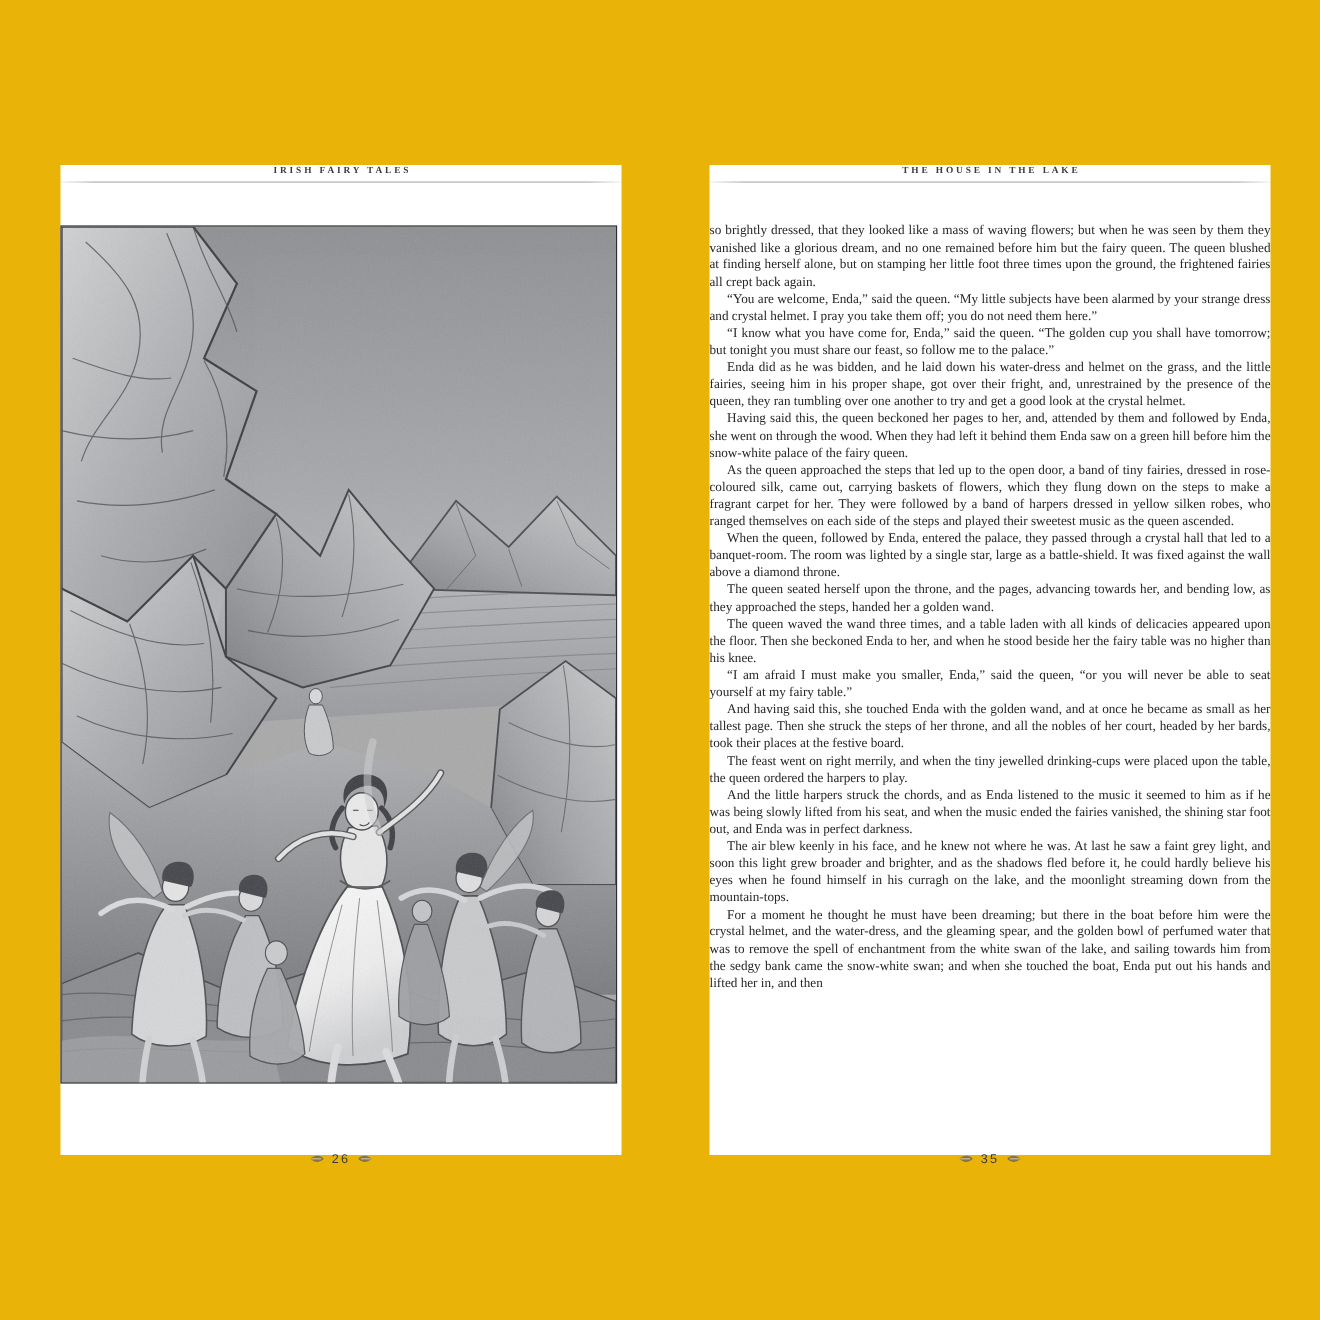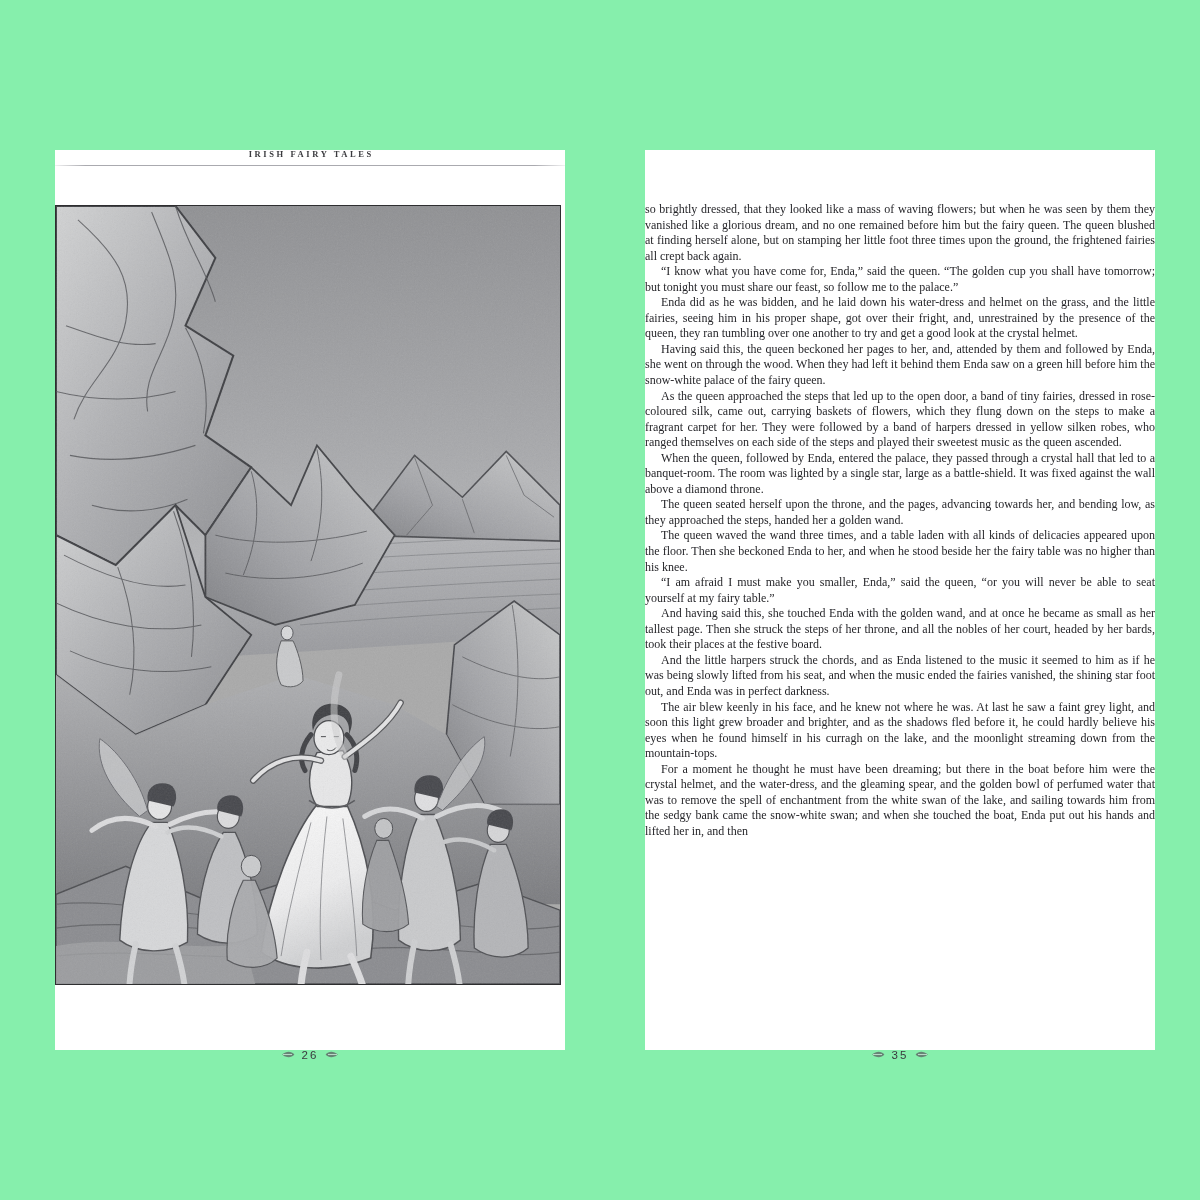--- a/index.html
+++ b/index.html
@@ -12,21 +12,21 @@
     height: 1200px;
     overflow: hidden;
     font-family: "Liberation Serif", serif;
   }
 
   #spread {
     position: absolute;
     left: 0; top: 0;
     width: 1200px;
     height: 1200px;
-    background: #86efac;
+    background: #eab308;
   }
 
   
   .page {
     position: absolute;
     top: 150px;
     height: 900px;
     background: #ffffff;
   }
   #page-left  { left: 55px;  width: 510px; }
@@ -357,32 +357,38 @@
         <svg class="orn" viewBox="0 0 13 7">
           <path d="M0.6 3.5C3 0.6 6.4 0.1 9.6 1.4c1.5 0.6 2.6 1.3 3.1 2.1-0.5 0.8-1.6 1.5-3.1 2.1C6.4 6.9 3 6.4 0.6 3.5Z" fill="#5b5c60"></path>
           <path d="M3 3.5h9" stroke="#ffffff" stroke-width="0.7"></path>
         </svg>
       </span>
     </div>
   </div>
 
   <div class="page" id="page-right">
 
+    <div class="runhead">
+      <span class="runhead-text">THE HOUSE IN THE LAKE</span>
+      <span class="runhead-rule"></span>
+    </div>
 
     <div id="bodycopy">
         <p class="noindent">so brightly dressed, that they looked like a mass of waving flowers; but when he was seen by them they vanished like a glorious dream, and no one remained before him but the fairy queen. The queen blushed at finding herself alone, but on stamping her little foot three times upon the ground, the frightened fairies all crept back again.</p>
+        <p>“You are welcome, Enda,” said the queen. “My little subjects have been alarmed by your strange dress and crystal helmet. I pray you take them off; you do not need them here.”</p>
         <p>“I know what you have come for, Enda,” said the queen. “The golden cup you shall have tomorrow; but tonight you must share our feast, so follow me to the palace.”</p>
         <p>Enda did as he was bidden, and he laid down his water-dress and helmet on the grass, and the little fairies, seeing him in his proper shape, got over their fright, and, unrestrained by the presence of the queen, they ran tumbling over one another to try and get a good look at the crystal helmet.</p>
         <p>Having said this, the queen beckoned her pages to her, and, attended by them and followed by Enda, she went on through the wood. When they had left it behind them Enda saw on a green hill before him the snow-white palace of the fairy queen.</p>
         <p>As the queen approached the steps that led up to the open door, a band of tiny fairies, dressed in rose-coloured silk, came out, carrying baskets of flowers, which they flung down on the steps to make a fragrant carpet for her. They were followed by a band of harpers dressed in yellow silken robes, who ranged themselves on each side of the steps and played their sweetest music as the queen ascended.</p>
         <p>When the queen, followed by Enda, entered the palace, they passed through a crystal hall that led to a banquet-room. The room was lighted by a single star, large as a battle-shield. It was fixed against the wall above a diamond throne.</p>
         <p>The queen seated herself upon the throne, and the pages, advancing towards her, and bending low, as they approached the steps, handed her a golden wand.</p>
         <p>The queen waved the wand three times, and a table laden with all kinds of delicacies appeared upon the floor. Then she beckoned Enda to her, and when he stood beside her the fairy table was no higher than his knee.</p>
         <p>“I am afraid I must make you smaller, Enda,” said the queen, “or you will never be able to seat yourself at my fairy table.”</p>
         <p>And having said this, she touched Enda with the golden wand, and at once he became as small as her tallest page. Then she struck the steps of her throne, and all the nobles of her court, headed by her bards, took their places at the festive board.</p>
+        <p>The feast went on right merrily, and when the tiny jewelled drinking-cups were placed upon the table, the queen ordered the harpers to play.</p>
         <p>And the little harpers struck the chords, and as Enda listened to the music it seemed to him as if he was being slowly lifted from his seat, and when the music ended the fairies vanished, the shining star foot out, and Enda was in perfect darkness.</p>
         <p>The air blew keenly in his face, and he knew not where he was. At last he saw a faint grey light, and soon this light grew broader and brighter, and as the shadows fled before it, he could hardly believe his eyes when he found himself in his curragh on the lake, and the moonlight streaming down from the mountain-tops.</p>
         <p>For a moment he thought he must have been dreaming; but there in the boat before him were the crystal helmet, and the water-dress, and the gleaming spear, and the golden bowl of perfumed water that was to remove the spell of enchantment from the white swan of the lake, and sailing towards him from the sedgy bank came the snow-white swan; and when she touched the boat, Enda put out his hands and lifted her in, and then</p>
       </div>
 
     <div class="folio">
       <span class="folio-inner">
         <svg class="orn" viewBox="0 0 13 7">
           <path d="M12.4 3.5C10 6.4 6.6 6.9 3.4 5.6 1.9 5 0.8 4.3 0.3 3.5 0.8 2.7 1.9 2 3.4 1.4 6.6 0.1 10 0.6 12.4 3.5Z" fill="#5b5c60"></path>
           <path d="M1 3.5h9" stroke="#ffffff" stroke-width="0.7"></path>

